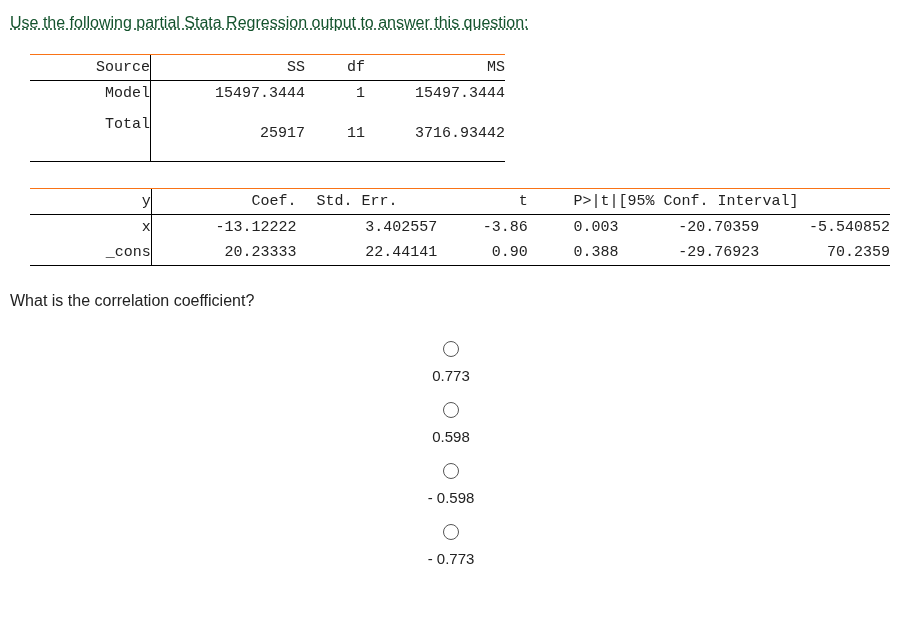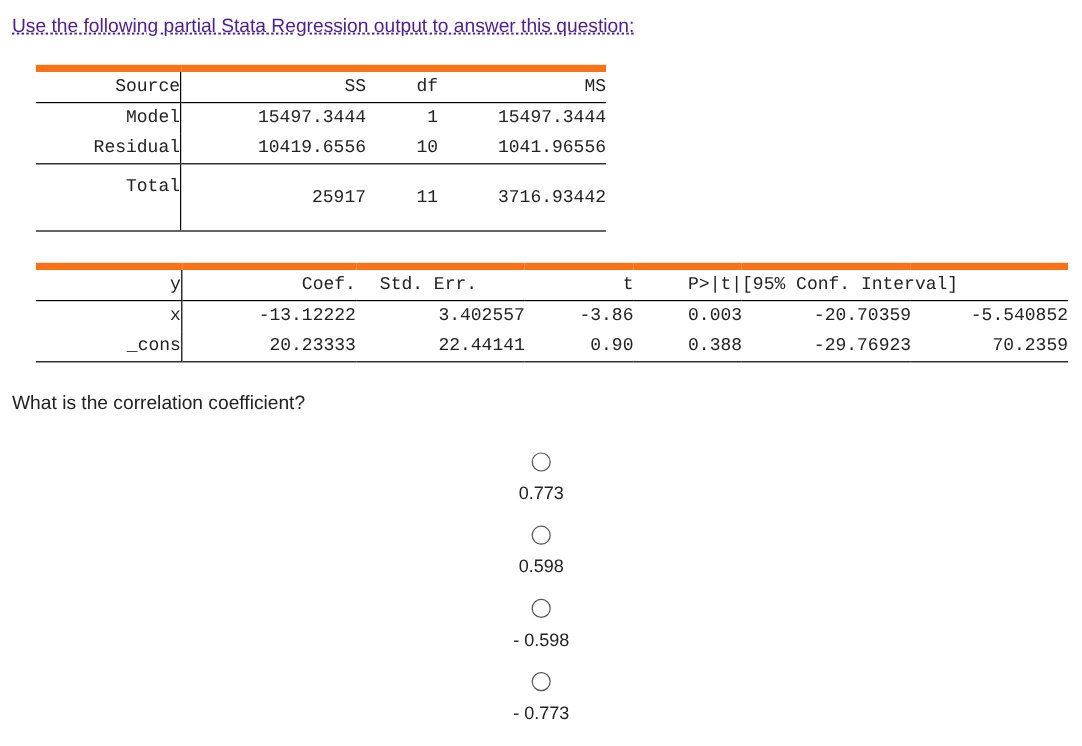--- a/index.html
+++ b/index.html
@@ -6,21 +6,21 @@
     font-family: Arial, Helvetica, sans-serif;
     font-size: 15px;
     color: #222;
     margin: 0;
     padding: 14px 10px 10px 10px;
     width: 902px;
     box-sizing: border-box;
   }
   .prompt-link {
     text-decoration: underline dotted;
-    color: #4c1d95;
+    color: #14532d;
     margin-bottom: 22px;
     display: inline-block;
     font-size: 16px;
   }
   .mono {
     font-family: "Courier New", Courier, monospace;
     font-size: 15px;
   }
   table.anova {
     border-collapse: collapse;
@@ -29,21 +29,21 @@
   table.anova td, table.anova th {
     padding: 4px 0;
     font-weight: normal;
     text-align: right;
   }
   .col-src { width: 120px; text-align: right; padding-right:10px;}
   .col-ss  { width: 140px; text-align: right; }
   .col-df  { width: 60px;  text-align: right; }
   .col-ms  { width: 140px; text-align: right; }
   .vline { border-left: 1px solid #000; padding-left:14px !important;}
-  .topline td, .topline th { border-top: 6px solid #f97316; }
+  .topline td, .topline th { border-top: 1px solid #f97316; }
   .botline td, .botline th { border-bottom: 1px solid #000; }
 
   table.coef {
     border-collapse: collapse;
     margin-left: 20px;
     margin-top: 26px;
     width: 860px;
   }
   table.coef td, table.coef th {
     padding: 4px 0;
@@ -90,26 +90,20 @@
     <th class="col-src">Source</th>
     <th class="col-ss vline">SS</th>
     <th class="col-df">df</th>
     <th class="col-ms">MS</th>
   </tr>
   <tr>
     <td class="col-src">Model</td>
     <td class="col-ss vline">15497.3444</td>
     <td class="col-df">1</td>
     <td class="col-ms">15497.3444</td>
-  </tr>
-  <tr class="botline">
-    <td class="col-src">Residual</td>
-    <td class="col-ss vline">10419.6556</td>
-    <td class="col-df">10</td>
-    <td class="col-ms">1041.96556</td>
   </tr>
   <tr class="botline">
     <td class="col-src" style="padding-top:10px;padding-bottom:28px;">Total</td>
     <td class="col-ss vline">25917</td>
     <td class="col-df">11</td>
     <td class="col-ms">3716.93442</td>
   </tr>
 </tbody>
   </table>
 

